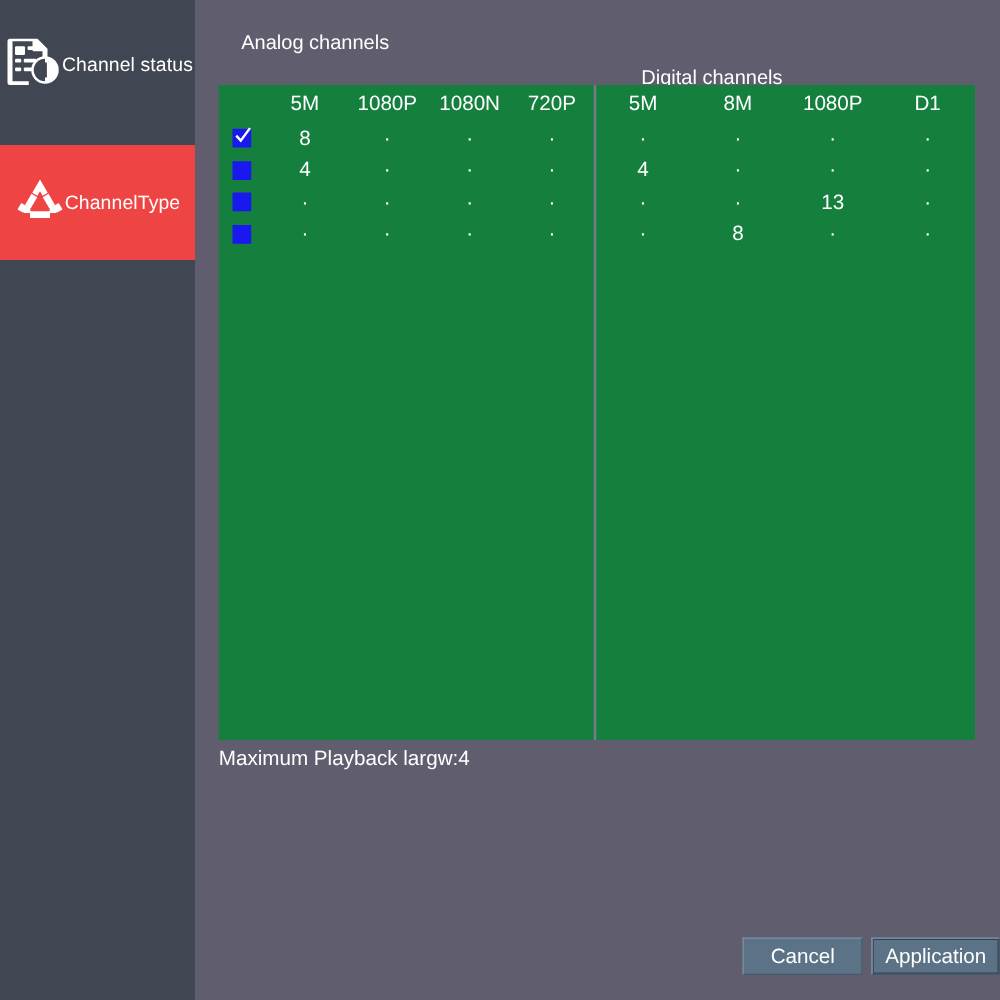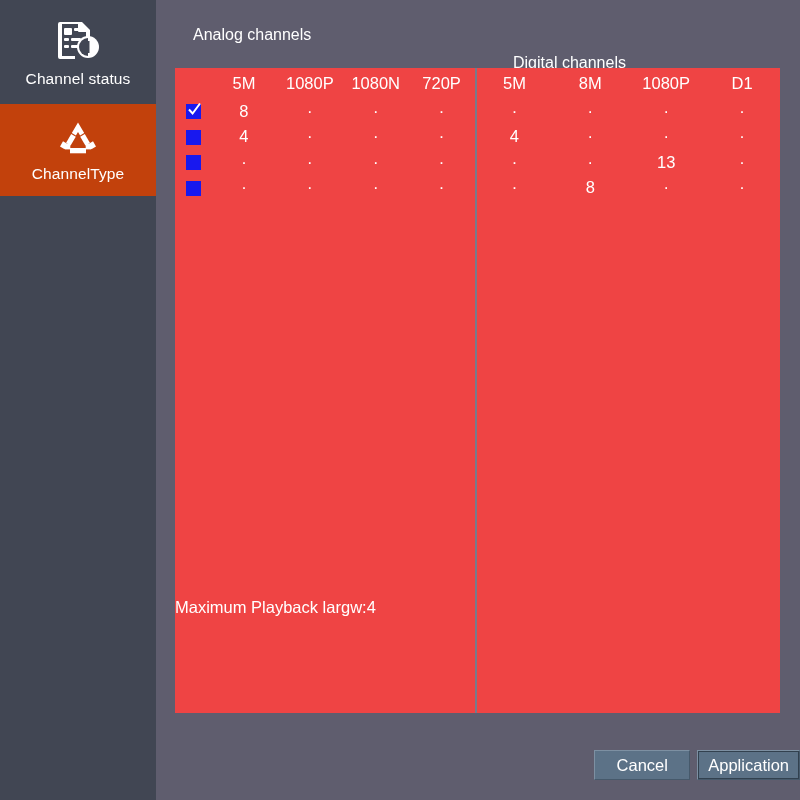--- a/index.html
+++ b/index.html
@@ -29,28 +29,28 @@
     background: #414653;
     flex: 0 0 156px;
     display: flex;
     flex-direction: column;
   }
   .side-item {
     width: 156px;
     box-sizing: border-box;
     padding: 14px 4px 12px 4px;
     display: flex;
-    flex-direction: column;
     align-items: center;
     justify-content: center;
     cursor: pointer;
     user-select: none;
   }
   .side-item.active {
-    background: #c2410c;
+    background: #ef4444;
+    margin-top: 12px;
   }
   .side-item .ico {
     display: block;
     line-height: 0;
     margin-bottom: 9px;
   }
   .side-item .lbl {
     color: #ffffff;
     font-size: 15.5px;
     letter-spacing: .1px;
@@ -75,22 +75,22 @@
   }
   .title-analog  { left: 37px;  top: 26px; }
   .title-digital { left: 357px; top: 26px; margin-top: 28px; }
 
   
   .panel {
     position: absolute;
     left: 19px;
     top: 68px;
     width: 605px;
-    height: 645px;
-    background: #ef4444;
+    height: 524px;
+    background: #15803d;
     display: flex;
   }
   .panel-col {
     position: relative;
     height: 100%;
   }
   .panel-col.analog  { width: 300px; }
   .panel-col.digital { width: 304px; flex: 1 1 auto; }
   .panel-divider {
     width: 2px;

